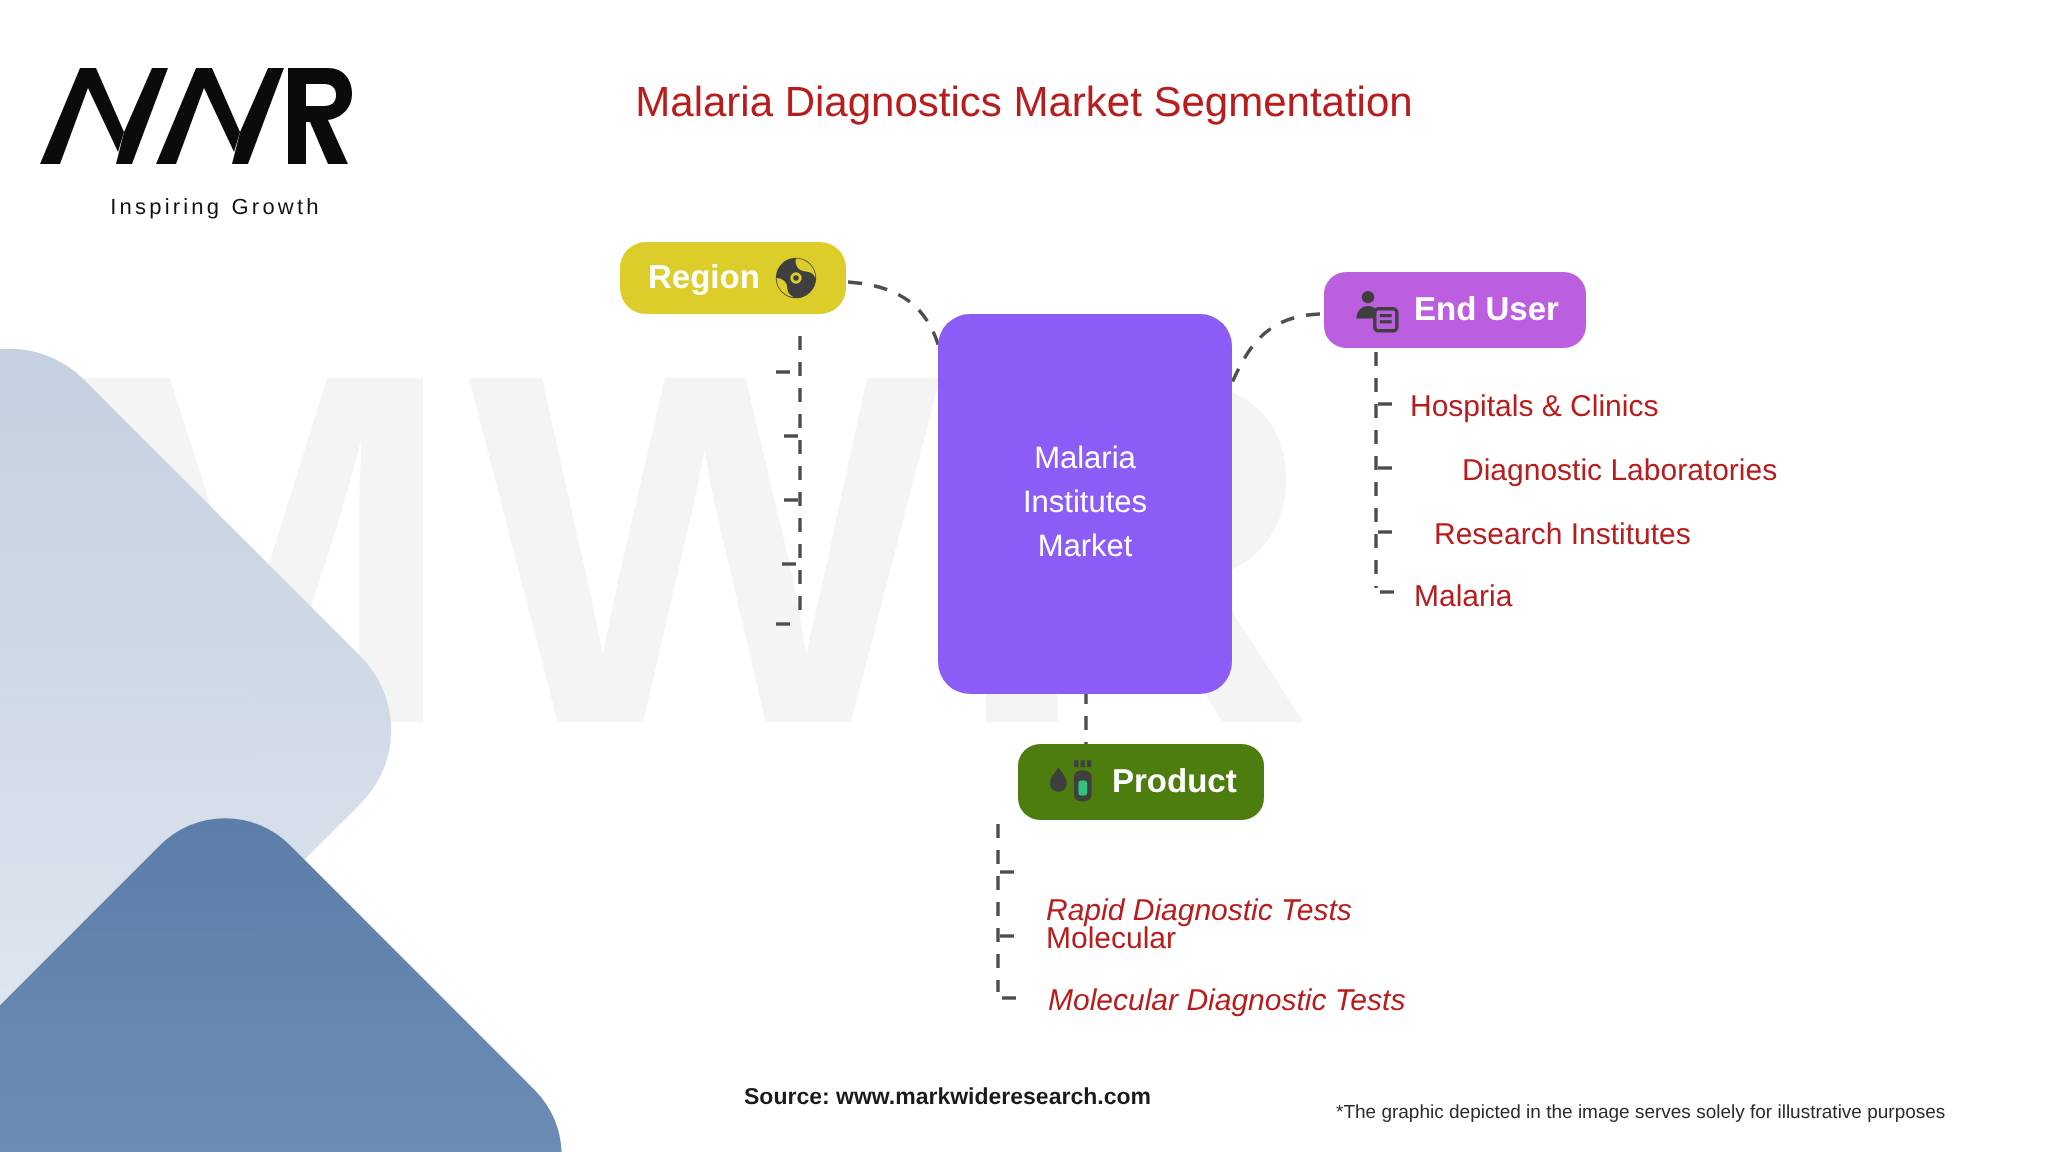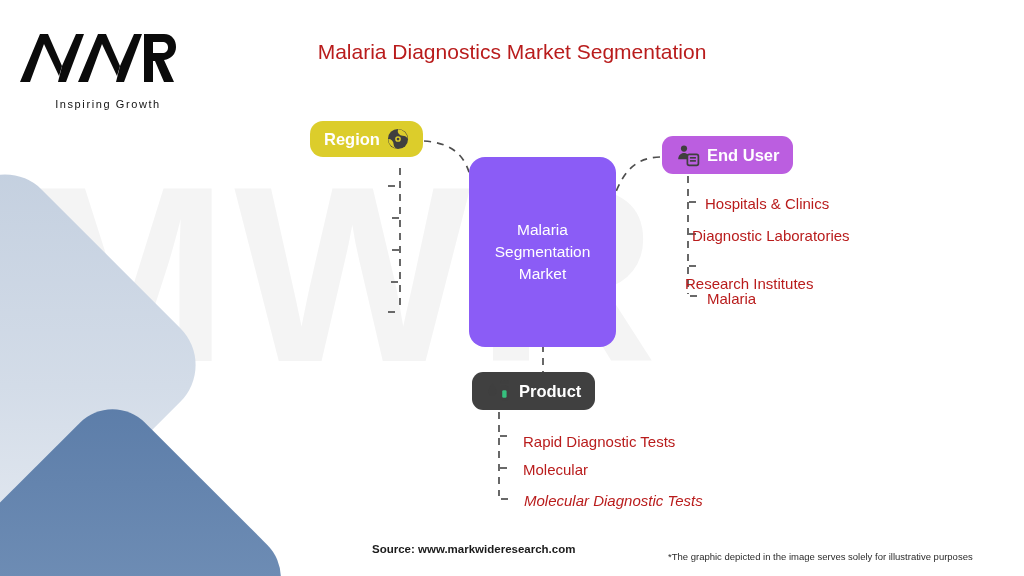--- a/index.html
+++ b/index.html
@@ -86,21 +86,21 @@
     border-radius: 11px;
     padding: 7px 14px;
     color: #fff;
     font-size: 16.5px;
     font-weight: 700;
     z-index: 6;
     white-space: nowrap;
   }
   .badge-region  { left: 310px; top: 121px; background: #dccd2b; border-radius: 13px; }
   .badge-enduser { left: 662px; top: 136px; background: #bb5ee0; }
-  .badge-product { left: 472px; top: 372px; background: #404040; }
+  .badge-product { left: 509px; top: 372px; background: #4d7c0f; }
 
   .badge .ico { flex: 0 0 auto; display: flex; align-items: center; }
 
   .leaf-list { position: absolute; z-index: 5; }
 
   .leaf {
     font-size: 15px;
     color: #b91c1c;
     white-space: nowrap;
     line-height: 1;
@@ -167,21 +167,21 @@
     <path d="M500 436 L512 436"></path>
     <path d="M500 468 L512 468"></path>
     <path d="M501 499 L513 499"></path>
   </g>
 </svg>
 
 <div class="diagram">
 
   <div class="center-node">
     <span>Malaria</span>
-    <span>Segmentation</span>
+    <span>Institutes</span>
     <span>Market</span>
   </div>
 
   <div class="badge badge-region">
     <span>Region</span>
     <span class="ico">
       <svg width="22" height="22" viewBox="0 0 24 24">
         <circle cx="12" cy="12" r="11" fill="#3f3f3f"></circle>
         <path d="M12 1.4 A10.6 10.6 0 0 1 22.6 12 A6 6 0 0 0 17 8.5 A5.5 5.5 0 0 1 12 1.4 Z" fill="#dccd2b"></path>
         <path d="M1.4 12 A10.6 10.6 0 0 0 12 22.6 A5.4 5.4 0 0 1 7.2 17.6 A5.6 5.6 0 0 0 1.4 12 Z" fill="#dccd2b"></path>
@@ -207,41 +207,41 @@
         <rect x="11.4" y="11.4" width="11" height="11" rx="1.8" fill="#bb5ee0" stroke="#3f3f3f" stroke-width="1.7"></rect>
         <rect x="13.9" y="14" width="6" height="1.6" fill="#3f3f3f"></rect>
         <rect x="13.9" y="17.1" width="6" height="1.6" fill="#3f3f3f"></rect>
       </svg>
     </span>
     <span>End User</span>
   </div>
 
   <div class="leaf-list">
     <div class="leaf" style="left:705px; top:196px;">Hospitals &amp; Clinics</div>
-    <div class="leaf" style="left:692px; top:228px;">Diagnostic Laboratories</div>
-    <div class="leaf" style="left:685px; top:260px;margin-top:16px;">Research Institutes</div>
+    <div class="leaf" style="left:731px; top:228px;">Diagnostic Laboratories</div>
+    <div class="leaf" style="left:717px; top:260px;">Research Institutes</div>
     <div class="leaf" style="left:707px; top:291px;">Malaria</div>
   </div>
 
   <div class="badge badge-product">
     <span class="ico">
       <svg width="26" height="24" viewBox="0 0 26 24">
         <path d="M6.2 4.6 C8.6 8 10.4 10.2 10.4 12.6 C10.4 15 8.6 16.8 6.2 16.8 C3.8 16.8 2 15 2 12.6 C2 10.2 3.8 8 6.2 4.6 Z" fill="#3f3f3f"></path>
         <rect x="14.1" y="1.2" width="2.1" height="3.4" fill="#3f3f3f"></rect>
         <rect x="17.3" y="1.2" width="2.1" height="3.4" fill="#3f3f3f"></rect>
         <rect x="20.5" y="1.2" width="2.1" height="3.4" fill="#3f3f3f"></rect>
         <rect x="14" y="6.2" width="8.8" height="15.4" rx="3.4" fill="#3f3f3f"></rect>
         <rect x="16.2" y="11.2" width="4.4" height="7.6" rx="1.4" fill="#36c07e"></rect>
       </svg>
     </span>
     <span>Product</span>
   </div>
 
   <div class="leaf-list">
-    <div class="leaf" style="left:523px; top:434px;">Rapid Diagnostic Tests</div>
+    <div class="leaf" style="left:523px; top:448px;font-style:italic;">Rapid Diagnostic Tests</div>
     <div class="leaf" style="left:523px; top:462px;">Molecular</div>
     <div class="leaf" style="left:524px; top:493px;font-style:italic;">Molecular Diagnostic Tests</div>
   </div>
 
 </div>
 
 <div class="footer-source">Source: www.markwideresearch.com</div>
 <div class="footer-note">*The graphic depicted in the image serves solely for illustrative purposes</div>
 
 </body></html>

